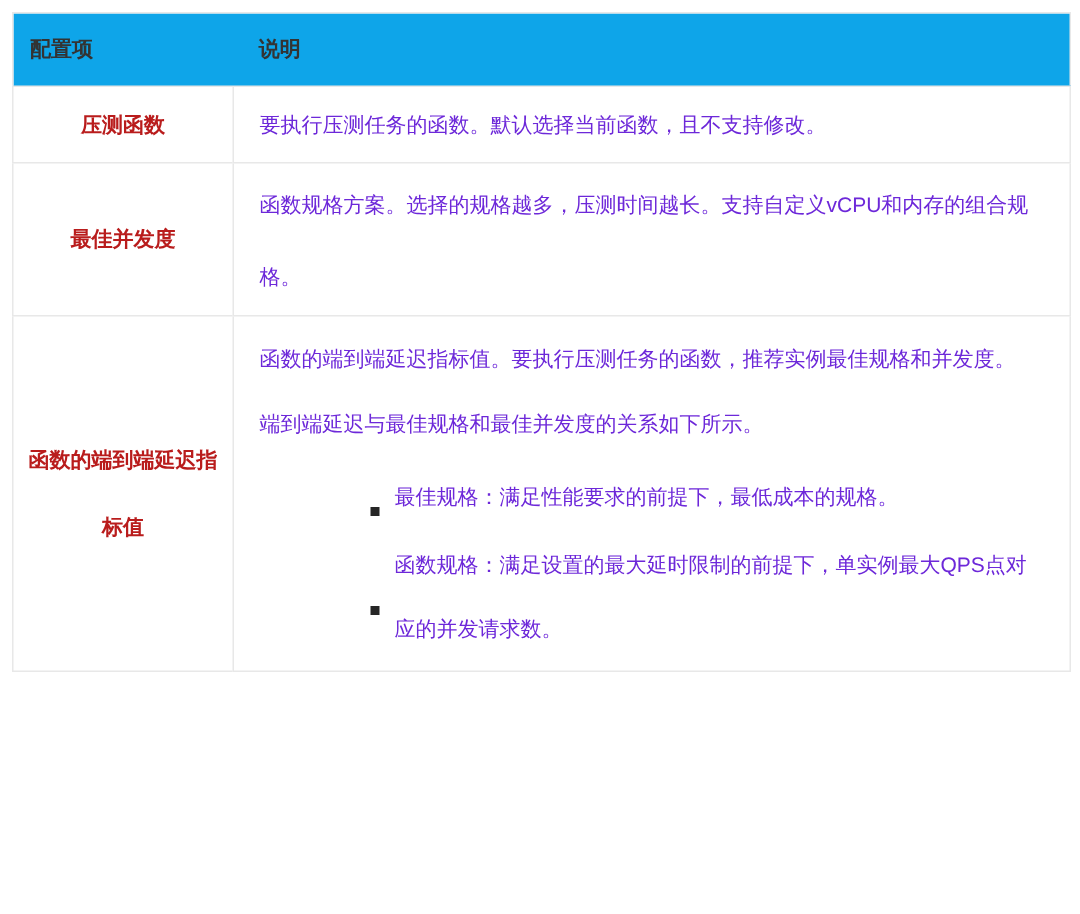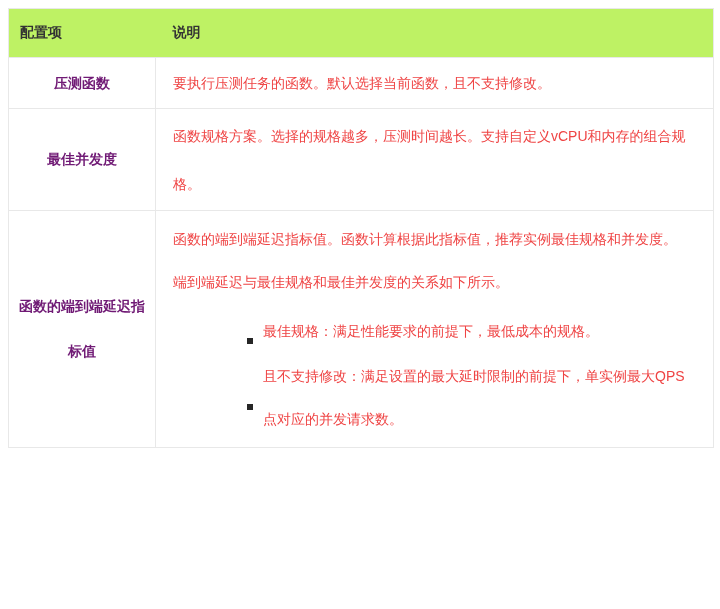--- a/index.html
+++ b/index.html
@@ -15,21 +15,21 @@
     left: 8px; top: 8px;
     width: 706px;
   }
   table.config-table {
     border-collapse: collapse;
     table-layout: fixed;
     width: 706px;
     border: 1px solid #e8e8e8;
   }
   
-  thead tr { background: #bef264; height: 49px; }
+  thead tr { background: #0ea5e9; height: 49px; }
   thead th {
     font-size: 14px;
     font-weight: bold;
     color: #333333;
     text-align: left;
     vertical-align: middle;
     border: none;
     border-bottom: 1px solid #e8e8e8;
     padding: 0;
   }
@@ -39,27 +39,27 @@
   tbody tr { background: #ffffff; }
   tbody td {
     vertical-align: middle;
     font-size: 14px;
     border-top: 1px solid #e8e8e8;
   }
   td.cell-label {
     width: 147px;
     text-align: center;
     font-weight: bold;
-    color: #701a75;
+    color: #b91c1c;
     line-height: 45px;
     padding: 0 6px;
     border-right: 1px solid #e8e8e8;
   }
   td.cell-desc {
-    color: #ef4444;
+    color: #6d28d9;
     line-height: 48px;
     padding: 0 20px 0 17px;
   }
   .row-1 { height: 51px; }
   .row-2 { height: 102px; }
   .row-3 { height: 51px; }
   .row-4 { height: 54px; }
   .row-5 { height: 53px; }
   .row-6 { height: 237px; }
   
@@ -106,30 +106,30 @@
         <td class="cell-label">最佳并发度</td>
         <td class="cell-desc">函数规格方案。选择的规格越多，压测时间越长。支持自定义vCPU和内存的组合规格。</td>
       </tr>
 
 
 
 
       <tr class="row-6">
         <td class="cell-label">函数的端到端延迟指标值</td>
         <td class="cell-desc cell-desc-complex">
-          <p>函数的端到端延迟指标值。函数计算根据此指标值，推荐实例最佳规格和并发度。</p>
+          <p>函数的端到端延迟指标值。要执行压测任务的函数，推荐实例最佳规格和并发度。</p>
           <p>端到端延迟与最佳规格和最佳并发度的关系如下所示。</p>
           <ul class="bullet-list">
             <li>
               <span class="bullet-sq"></span>
               <span>最佳规格：满足性能要求的前提下，最低成本的规格。</span>
             </li>
             <li>
               <span class="bullet-sq"></span>
-              <span>且不支持修改：满足设置的最大延时限制的前提下，单实例最大QPS点对应的并发请求数。</span>
+              <span>函数规格：满足设置的最大延时限制的前提下，单实例最大QPS点对应的并发请求数。</span>
             </li>
           </ul>
         </td>
       </tr>
 
     </tbody>
   </table>
 </div>
 
 </body></html>

